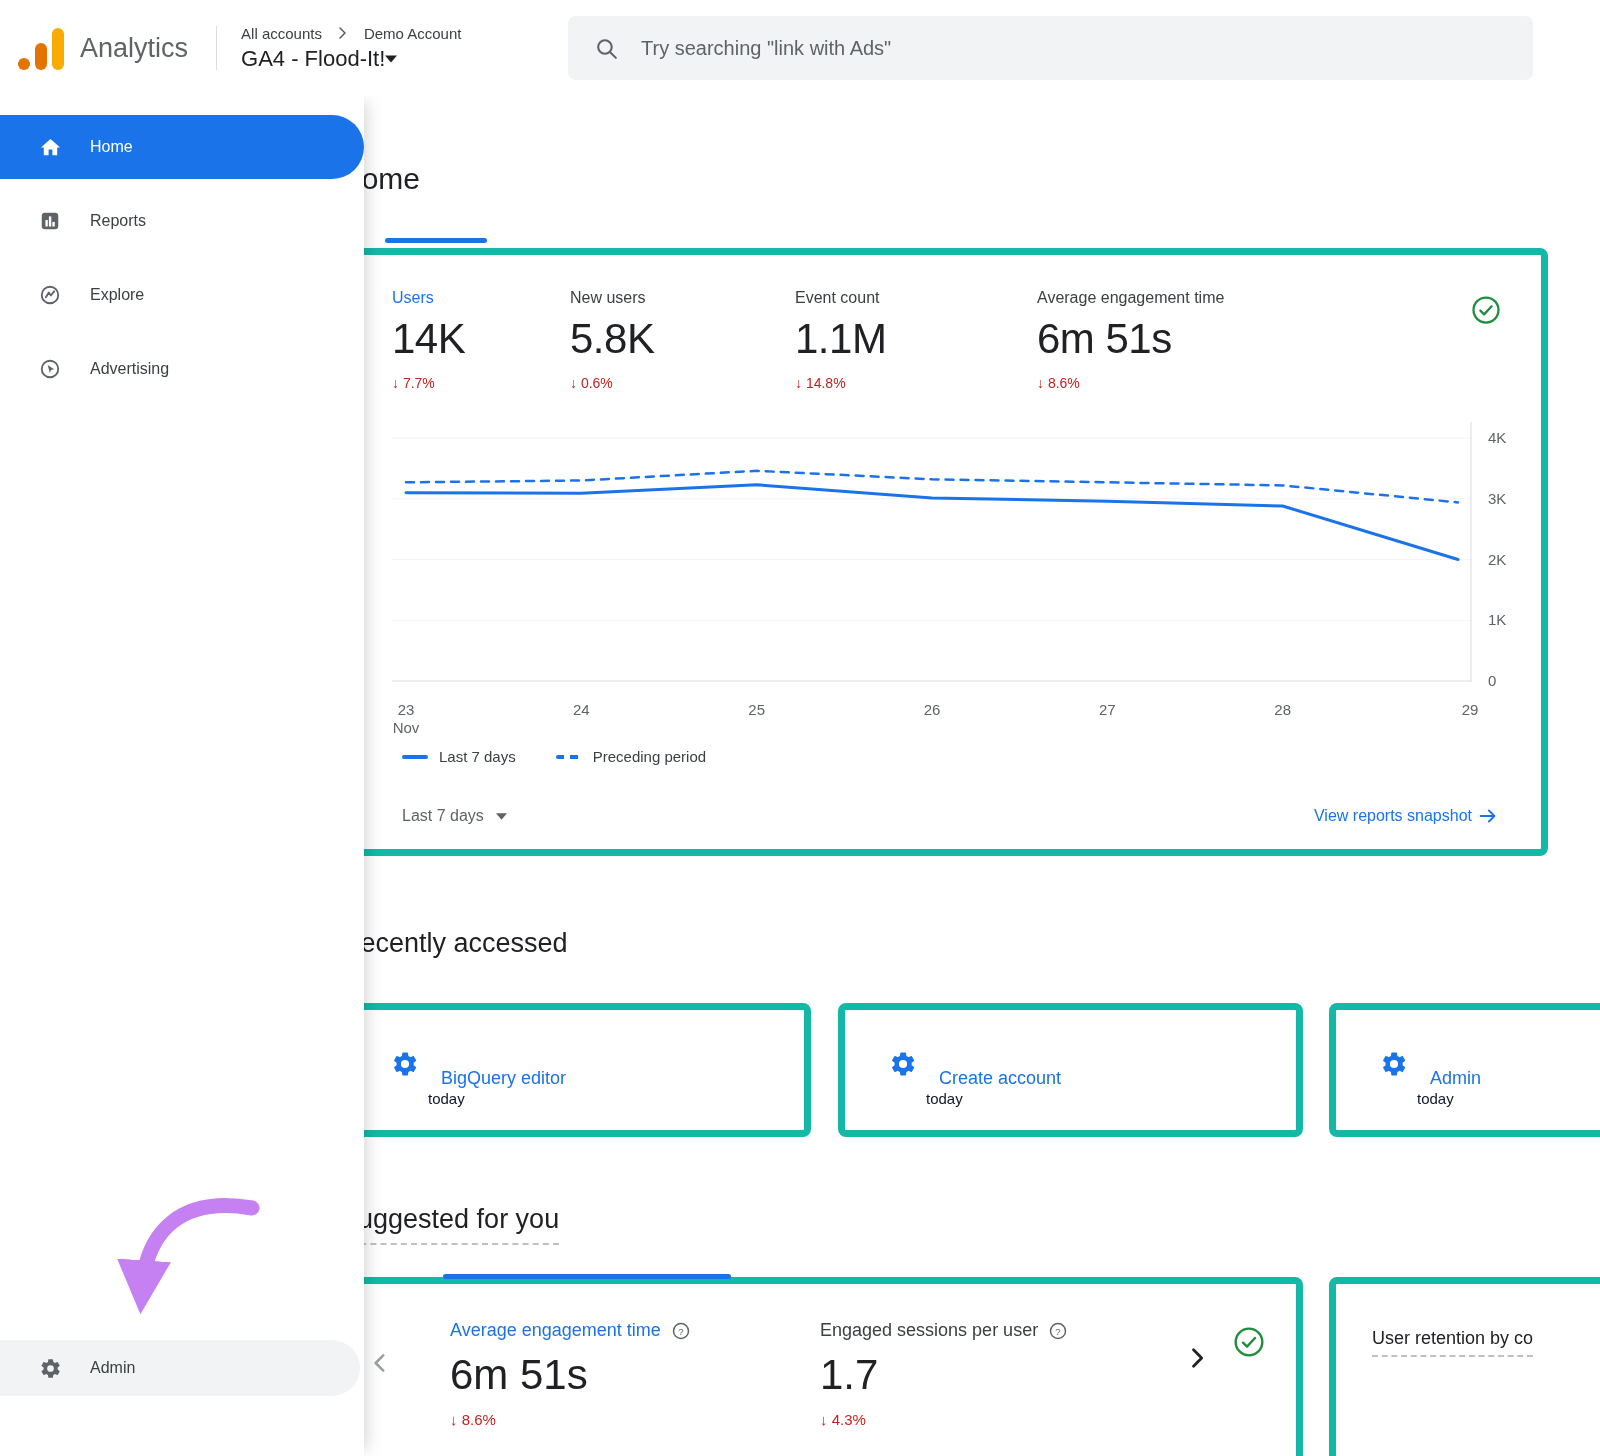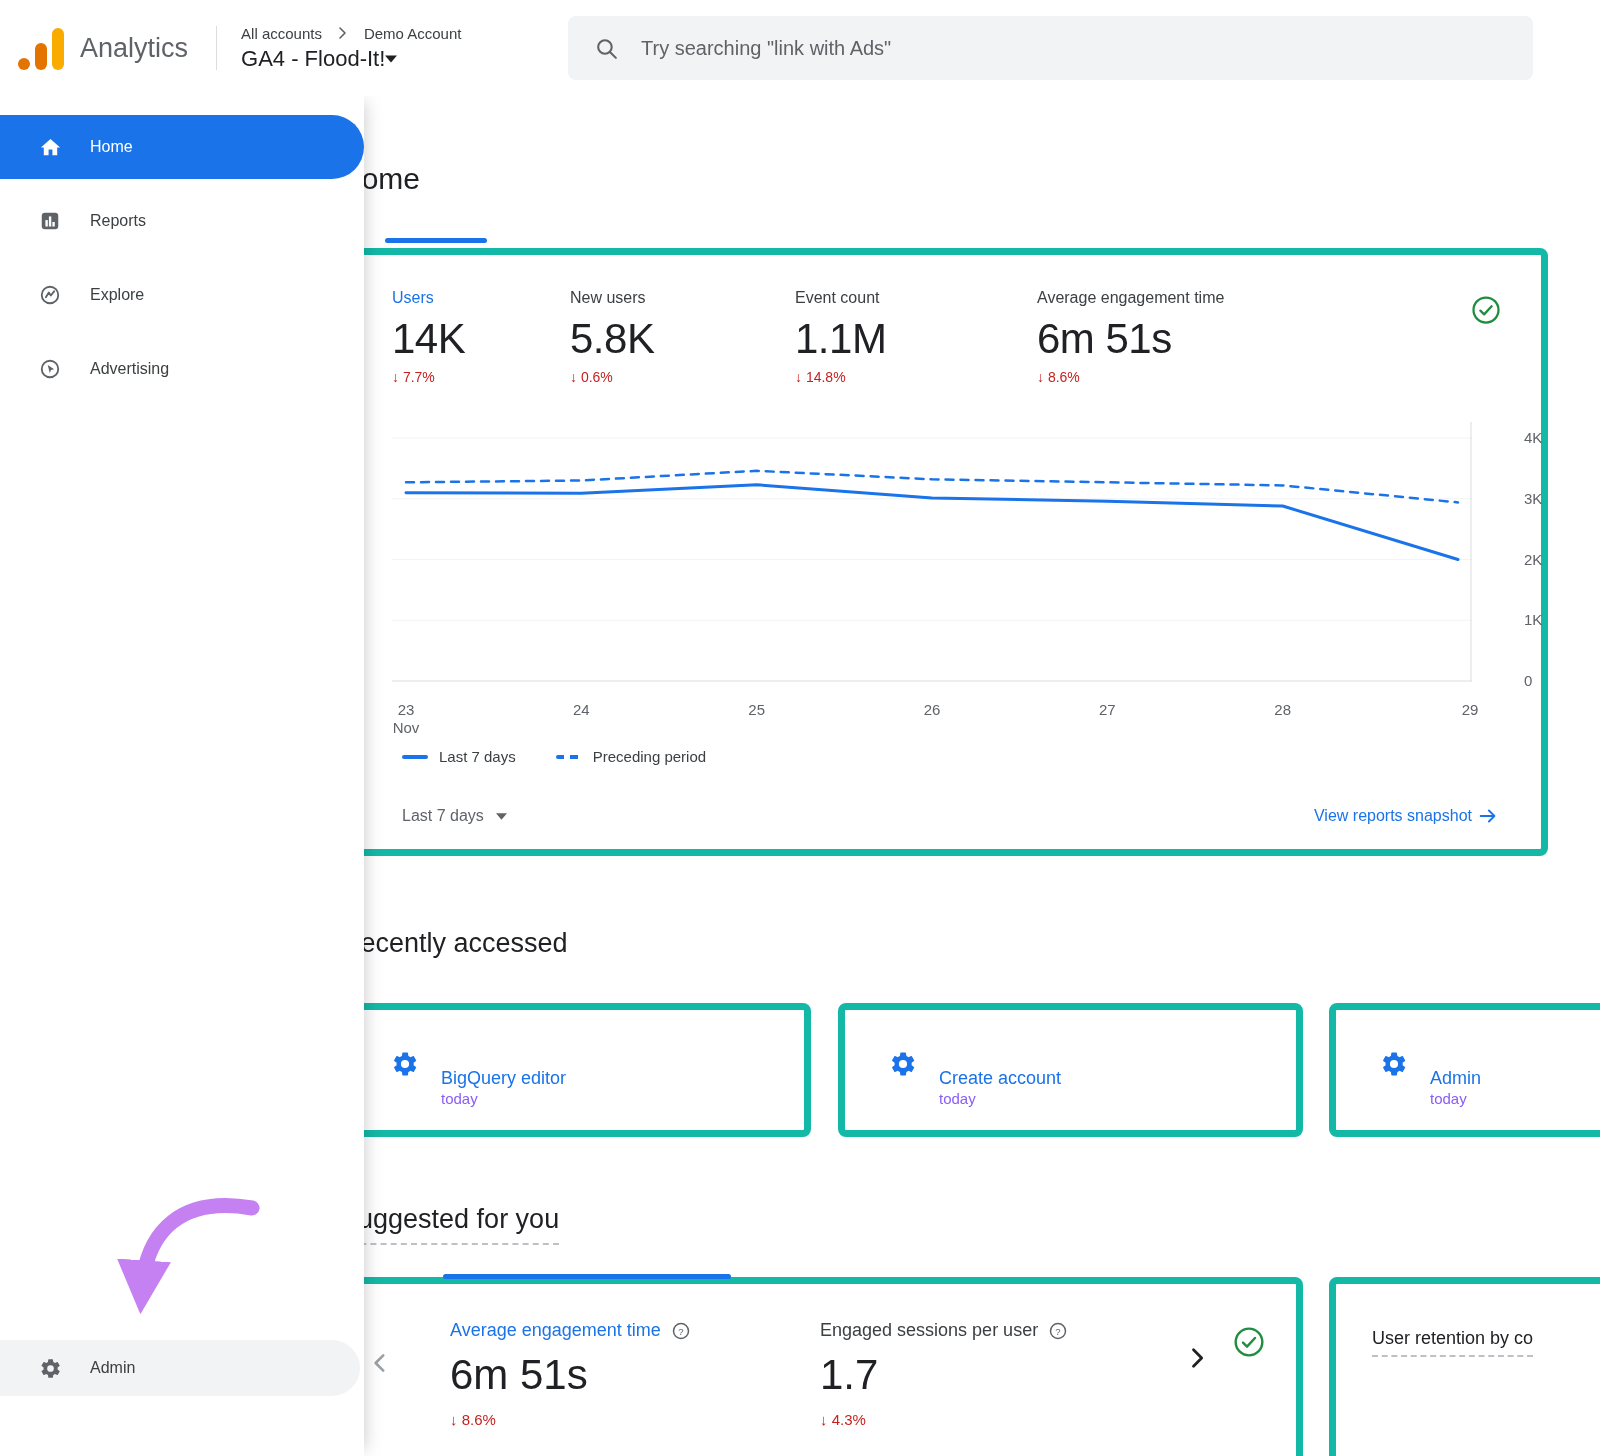--- a/index.html
+++ b/index.html
@@ -45,24 +45,24 @@
   #ind1 { left:385px; top:142px; width:102px; }
   #ind2 { left:443px; top:1178px; width:288px; }
   .card { position:absolute; background:#fff; border:7px solid #14b8a6; border-radius:8px; }
 
   
   #snapshot-card { left:340px; top:152px; width:1208px; height:608px; }
   .metric { position:absolute; top:34px; cursor:pointer; }
   .metric-label { font-size:16px; color:#3c4043; }
   .metric.selected .metric-label { color:#1a73e8; }
   .metric-value { font-size:42px; color:#202124; margin-top:8px; letter-spacing:-0.5px; }
-  .metric-delta { font-size:14px; color:#c5221f; margin-top:6px; }
+  .metric-delta { font-size:14px; color:#c5221f; margin-top:12px; }
   .qa-check { position:absolute; right:40px; top:40px; cursor:pointer; }
   .chart-area { position:absolute; left:45px; top:150px; width:1160px; height:350px; }
-  .y-tick { position:absolute; left:1096px; width:56px; font-size:15px; color:#5f6368;margin-left:36px; }
+  .y-tick { position:absolute; left:1096px; width:56px; font-size:15px; color:#5f6368; }
   .x-tick { position:absolute; top:296px; transform:translateX(-50%); font-size:15px; color:#5f6368;
     text-align:center; line-height:18px; }
   .legend { position:absolute; left:55px; top:493px; display:flex; gap:40px; align-items:center;
     font-size:15px; color:#3c4043; }
   .legend-item { display:flex; align-items:center; gap:11px; }
   .legend-line { display:inline-block; width:26px; height:4px; border-radius:2px; background:#1a73e8; }
   .legend-line.dashed { background:repeating-linear-gradient(90deg,#1a73e8 0 8px,transparent 8px 14px); }
   .card-footer { position:absolute; left:55px; right:42px; top:550px; display:flex;
     justify-content:space-between; align-items:center; }
   .range-selector { display:flex; align-items:center; gap:12px; font-size:16px; color:#5f6368; cursor:pointer; }
@@ -74,21 +74,21 @@
   #recent-title { left:341px; top:832px; }
   #suggested-title { left:340px; top:1108px; border-bottom:2px dashed #bdc1c6; padding-bottom:8px; }
 
   
   .shortcut-card { height:134px; top:907px; cursor:pointer; }
   #rc1 { left:340px; width:471px; }
   #rc2 { left:838px; width:465px; }
   #rc3 { left:1329px; width:292px; }
   .shortcut-icon { position:absolute; left:44px; top:40px; }
   .shortcut-title { position:absolute; left:94px; top:42px; font-size:18px; color:#1a73e8; font-weight:500;margin-top:16px; }
-  .shortcut-time { position:absolute; left:94px; top:80px; font-size:15px; color:#8b5cf6; }
+  .shortcut-time { position:absolute; left:81px; top:80px; font-size:15px; color:#0f172a; }
 
   
   #suggested-card { left:340px; top:1181px; width:963px; height:310px; }
   #retention-card { left:1329px; top:1181px; width:300px; height:310px; }
   .sg-metric { position:absolute; top:36px; }
   #sgm1 { left:103px; }
   #sgm2 { left:473px; }
   .sg-label-row { display:flex; align-items:center; gap:10px; }
   .sg-label { font-size:18px; font-weight:500; color:#3c4043; }
   #sgm1 .sg-label { color:#1a73e8; }

